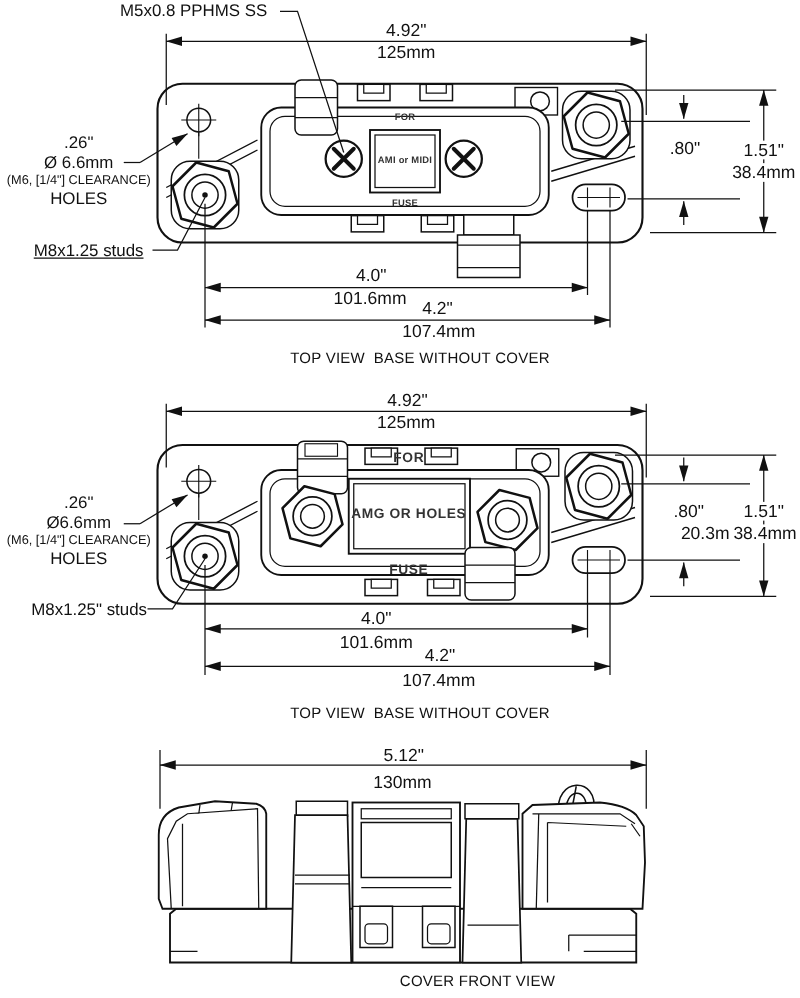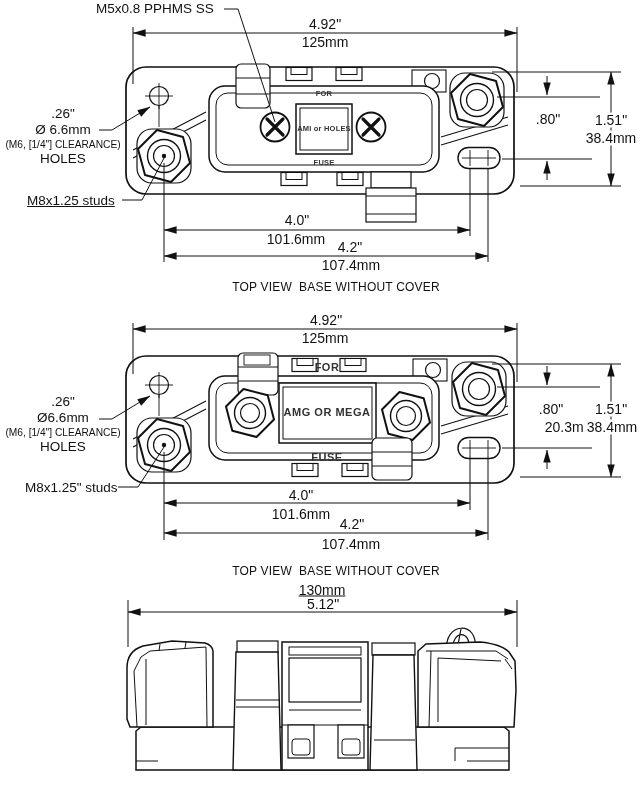--- a/index.html
+++ b/index.html
@@ -222,21 +222,21 @@
   <div class="t" style="left:548px;top:119px;">.80"</div>
   <div class="t bg" style="left:611px;top:120px;">1.51"</div>
   <div class="t bg" style="left:611px;top:138px;">38.4mm</div>
   <div class="t" style="left:297px;top:220px;">4.0"</div>
   <div class="t" style="left:296px;top:239px;">101.6mm</div>
   <div class="t" style="left:350px;top:247px;">4.2"</div>
   <div class="t" style="left:351px;top:265px;">107.4mm</div>
   <div class="t cap" style="left:336px;top:287px;">TOP VIEW  BASE WITHOUT COVER</div>
   <div class="t fuse1" style="left:324px;top:128px;">
     <div>FOR</div>
-    <div>AMI or HOLES</div>
+    <div>AMI or MIDI</div>
     <div>FUSE</div>
   </div>
 
   <div class="t" style="left:326px;top:320px;">4.92"</div>
   <div class="t" style="left:325px;top:338px;">125mm</div>
   <div class="holeblk" style="top:394px;">
     <div class="big">.26"</div>
     <div class="big">Ø6.6mm</div>
     <div class="small">(M6, [1/4"] CLEARANCE)</div>
     <div class="big">HOLES</div>
@@ -246,20 +246,21 @@
   <div class="t bg" style="left:570px;top:427px;">20.3mm</div>
   <div class="t bg" style="left:611px;top:409px;">1.51"</div>
   <div class="t bg" style="left:612px;top:427px;">38.4mm</div>
   <div class="t" style="left:301px;top:495px;">4.0"</div>
   <div class="t" style="left:301px;top:514px;">101.6mm</div>
   <div class="t" style="left:352px;top:524px;">4.2"</div>
   <div class="t" style="left:351px;top:544px;">107.4mm</div>
   <div class="t cap" style="left:336px;top:571px;">TOP VIEW  BASE WITHOUT COVER</div>
   <div class="t fuse2" style="left:327px;top:412px;">
     <div>FOR</div>
-    <div>AMG OR MEGA</div>
+    <div>AMG OR HOLES</div>
     <div>FUSE</div>
   </div>
 
   <div class="t" style="left:323px;top:604px;">5.12"</div>
-  <div class="t" style="left:322px;top:590px;text-decoration:underline;">130mm</div>
+  <div class="t" style="left:322px;top:626px;">130mm</div>
+  <div class="t cap" style="left:382px;top:785px;">COVER FRONT VIEW</div>
 
 </div>
 
 </body></html>

